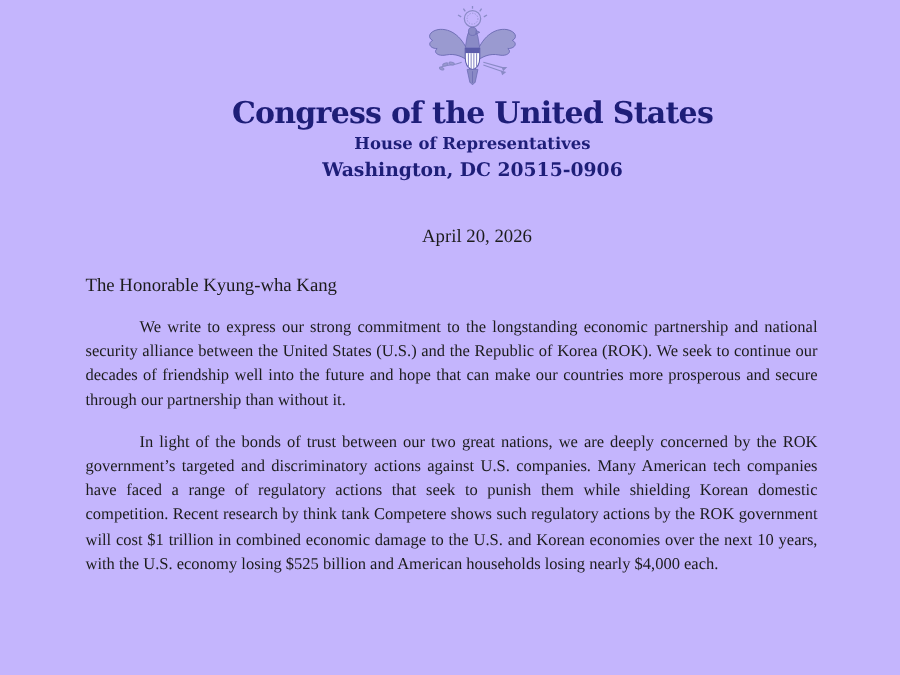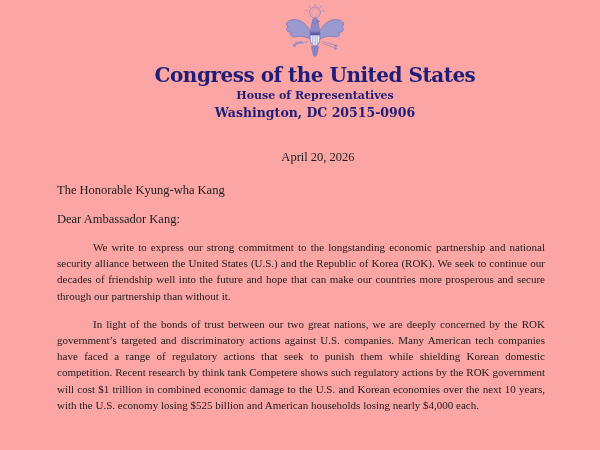--- a/index.html
+++ b/index.html
@@ -7,21 +7,21 @@
     padding: 0;
     width: 600px;
     height: 450px;
     background: #ffffff;
     overflow: hidden;
   }
   .page {
     position: relative;
     width: 600px;
     height: 450px;
-    background: #fca5a5;
+    background: #c4b5fd;
     font-family: "Liberation Serif", serif;
     color: #1c1c1c;
   }
   .letterhead {
     position: relative;
     left: 15px;
     padding-top: 4px;
     text-align: center;
     color: #1e1e78;
     font-family: "DejaVu Serif", serif;
@@ -141,18 +141,17 @@
     <div class="chamber">House of Representatives</div>
     <div class="hq-address">Washington, DC 20515-0906</div>
   </div>
 
   <div class="date">April 20, 2026</div>
 
   <div class="recipient">
     <div>The Honorable Kyung-wha Kang</div>
   </div>
 
-  <div class="salutation">Dear Ambassador Kang:</div>
 
   <p class="para">We write to express our strong commitment to the longstanding economic partnership and national security alliance between the United States (U.S.) and the Republic of Korea (ROK). We seek to continue our decades of friendship well into the future and hope that can make our countries more prosperous and secure through our partnership than without it.</p>
   <p class="para">In light of the bonds of trust between our two great nations, we are deeply concerned by the ROK government’s targeted and discriminatory actions against U.S. companies. Many American tech companies have faced a range of regulatory actions that seek to punish them while shielding Korean domestic competition. Recent research by think tank Competere shows such regulatory actions by the ROK government will cost $1 trillion in combined economic damage to the U.S. and Korean economies over the next 10 years, with the U.S. economy losing $525 billion and American households losing nearly $4,000 each.</p>
 
 </div>
 
 </body></html>

